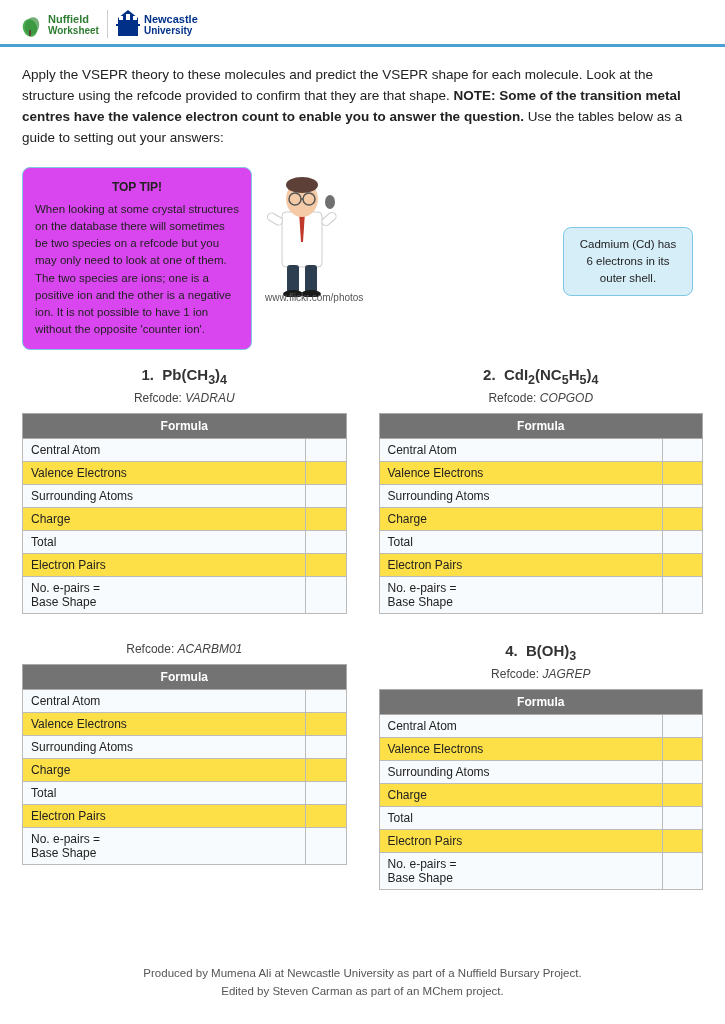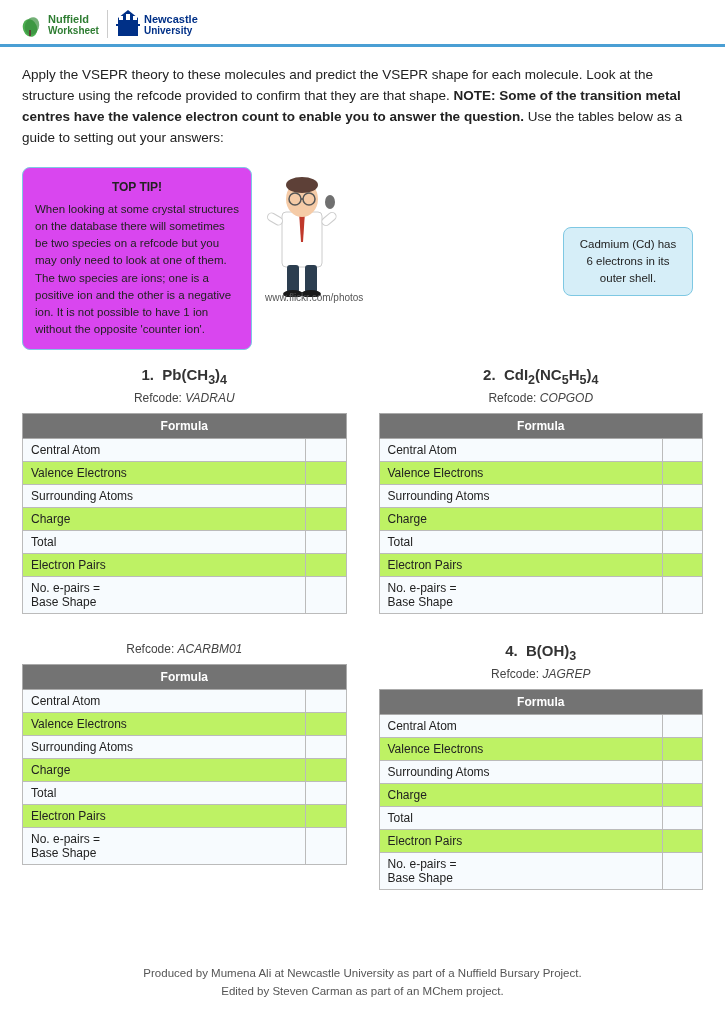--- a/index.html
+++ b/index.html
@@ -151,21 +151,21 @@
       background: #737373;
       color: #fff;
       font-weight: bold;
       text-align: center;
       padding: 5px 8px;
       border: 1px solid #aaa;
     }
     .formula-table td {
       border: 1px solid #bbb;
       padding: 4px 8px;
-      background: #bef264;
+      background: #fde047;
       height: 22px;
     }
     .formula-table tr:nth-child(odd) td {
       background: #f7fbfe;
     }
 
     
     .footer {
       text-align: center;
       font-size: 11.5px;

